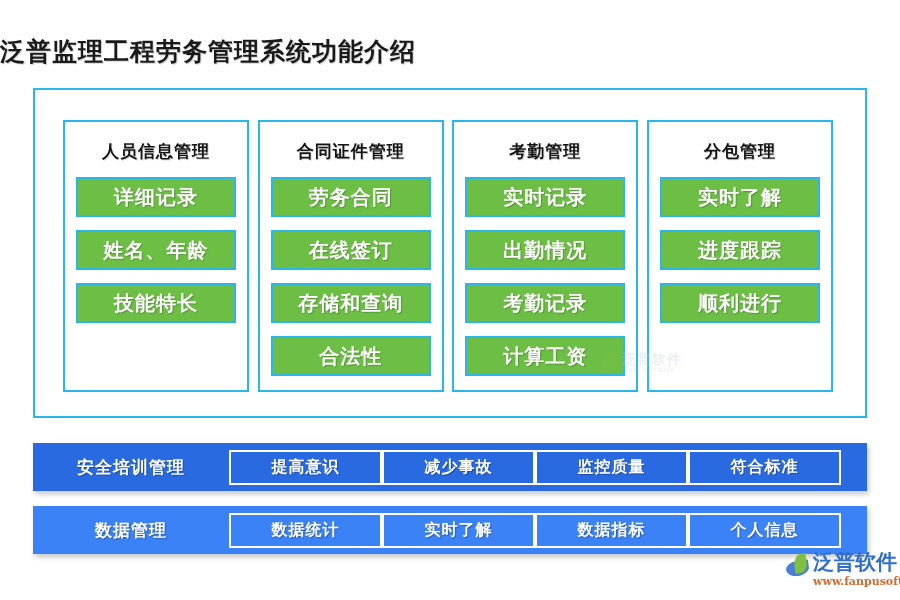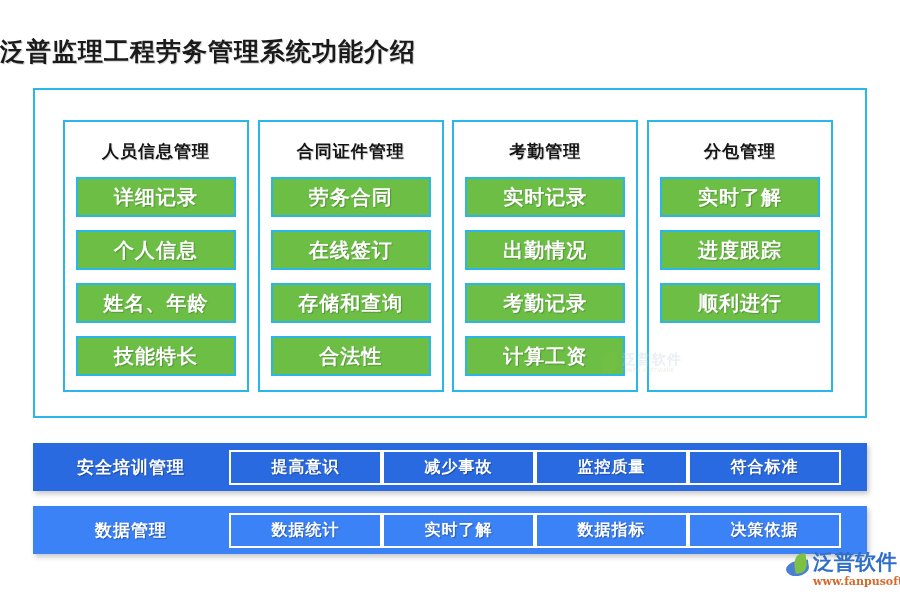--- a/index.html
+++ b/index.html
@@ -226,21 +226,20 @@
 <body>
 
 <h1 class="page-title">泛普监理工程劳务管理系统功能介绍</h1>
 
 <div class="outer-panel">
   <div class="columns-row">
 
     <div class="column-card">
       <div class="column-title">人员信息管理</div>
       <div class="chip">详细记录</div>
-      <div class="chip">个人信息</div>
       <div class="chip">姓名、年龄</div>
       <div class="chip">技能特长</div>
     </div>
 
     <div class="column-card">
       <div class="column-title">合同证件管理</div>
       <div class="chip">劳务合同</div>
       <div class="chip">在线签订</div>
       <div class="chip">存储和查询</div>
       <div class="chip">合法性</div>
@@ -281,21 +280,21 @@
     <div class="bar-chip">符合标准</div>
   </div>
 </div>
 
 <div class="bar bar-2">
   <div class="bar-label">数据管理</div>
   <div class="bar-items">
     <div class="bar-chip">数据统计</div>
     <div class="bar-chip">实时了解</div>
     <div class="bar-chip">数据指标</div>
-    <div class="bar-chip">决策依据</div>
+    <div class="bar-chip">个人信息</div>
   </div>
 </div>
 
 <div class="logo">
   <div class="logo-mark">
     <div class="swoosh"></div>
     <div class="leaf"></div>
   </div>
   <div class="logo-text">
     <span class="logo-cn">泛普软件</span>

